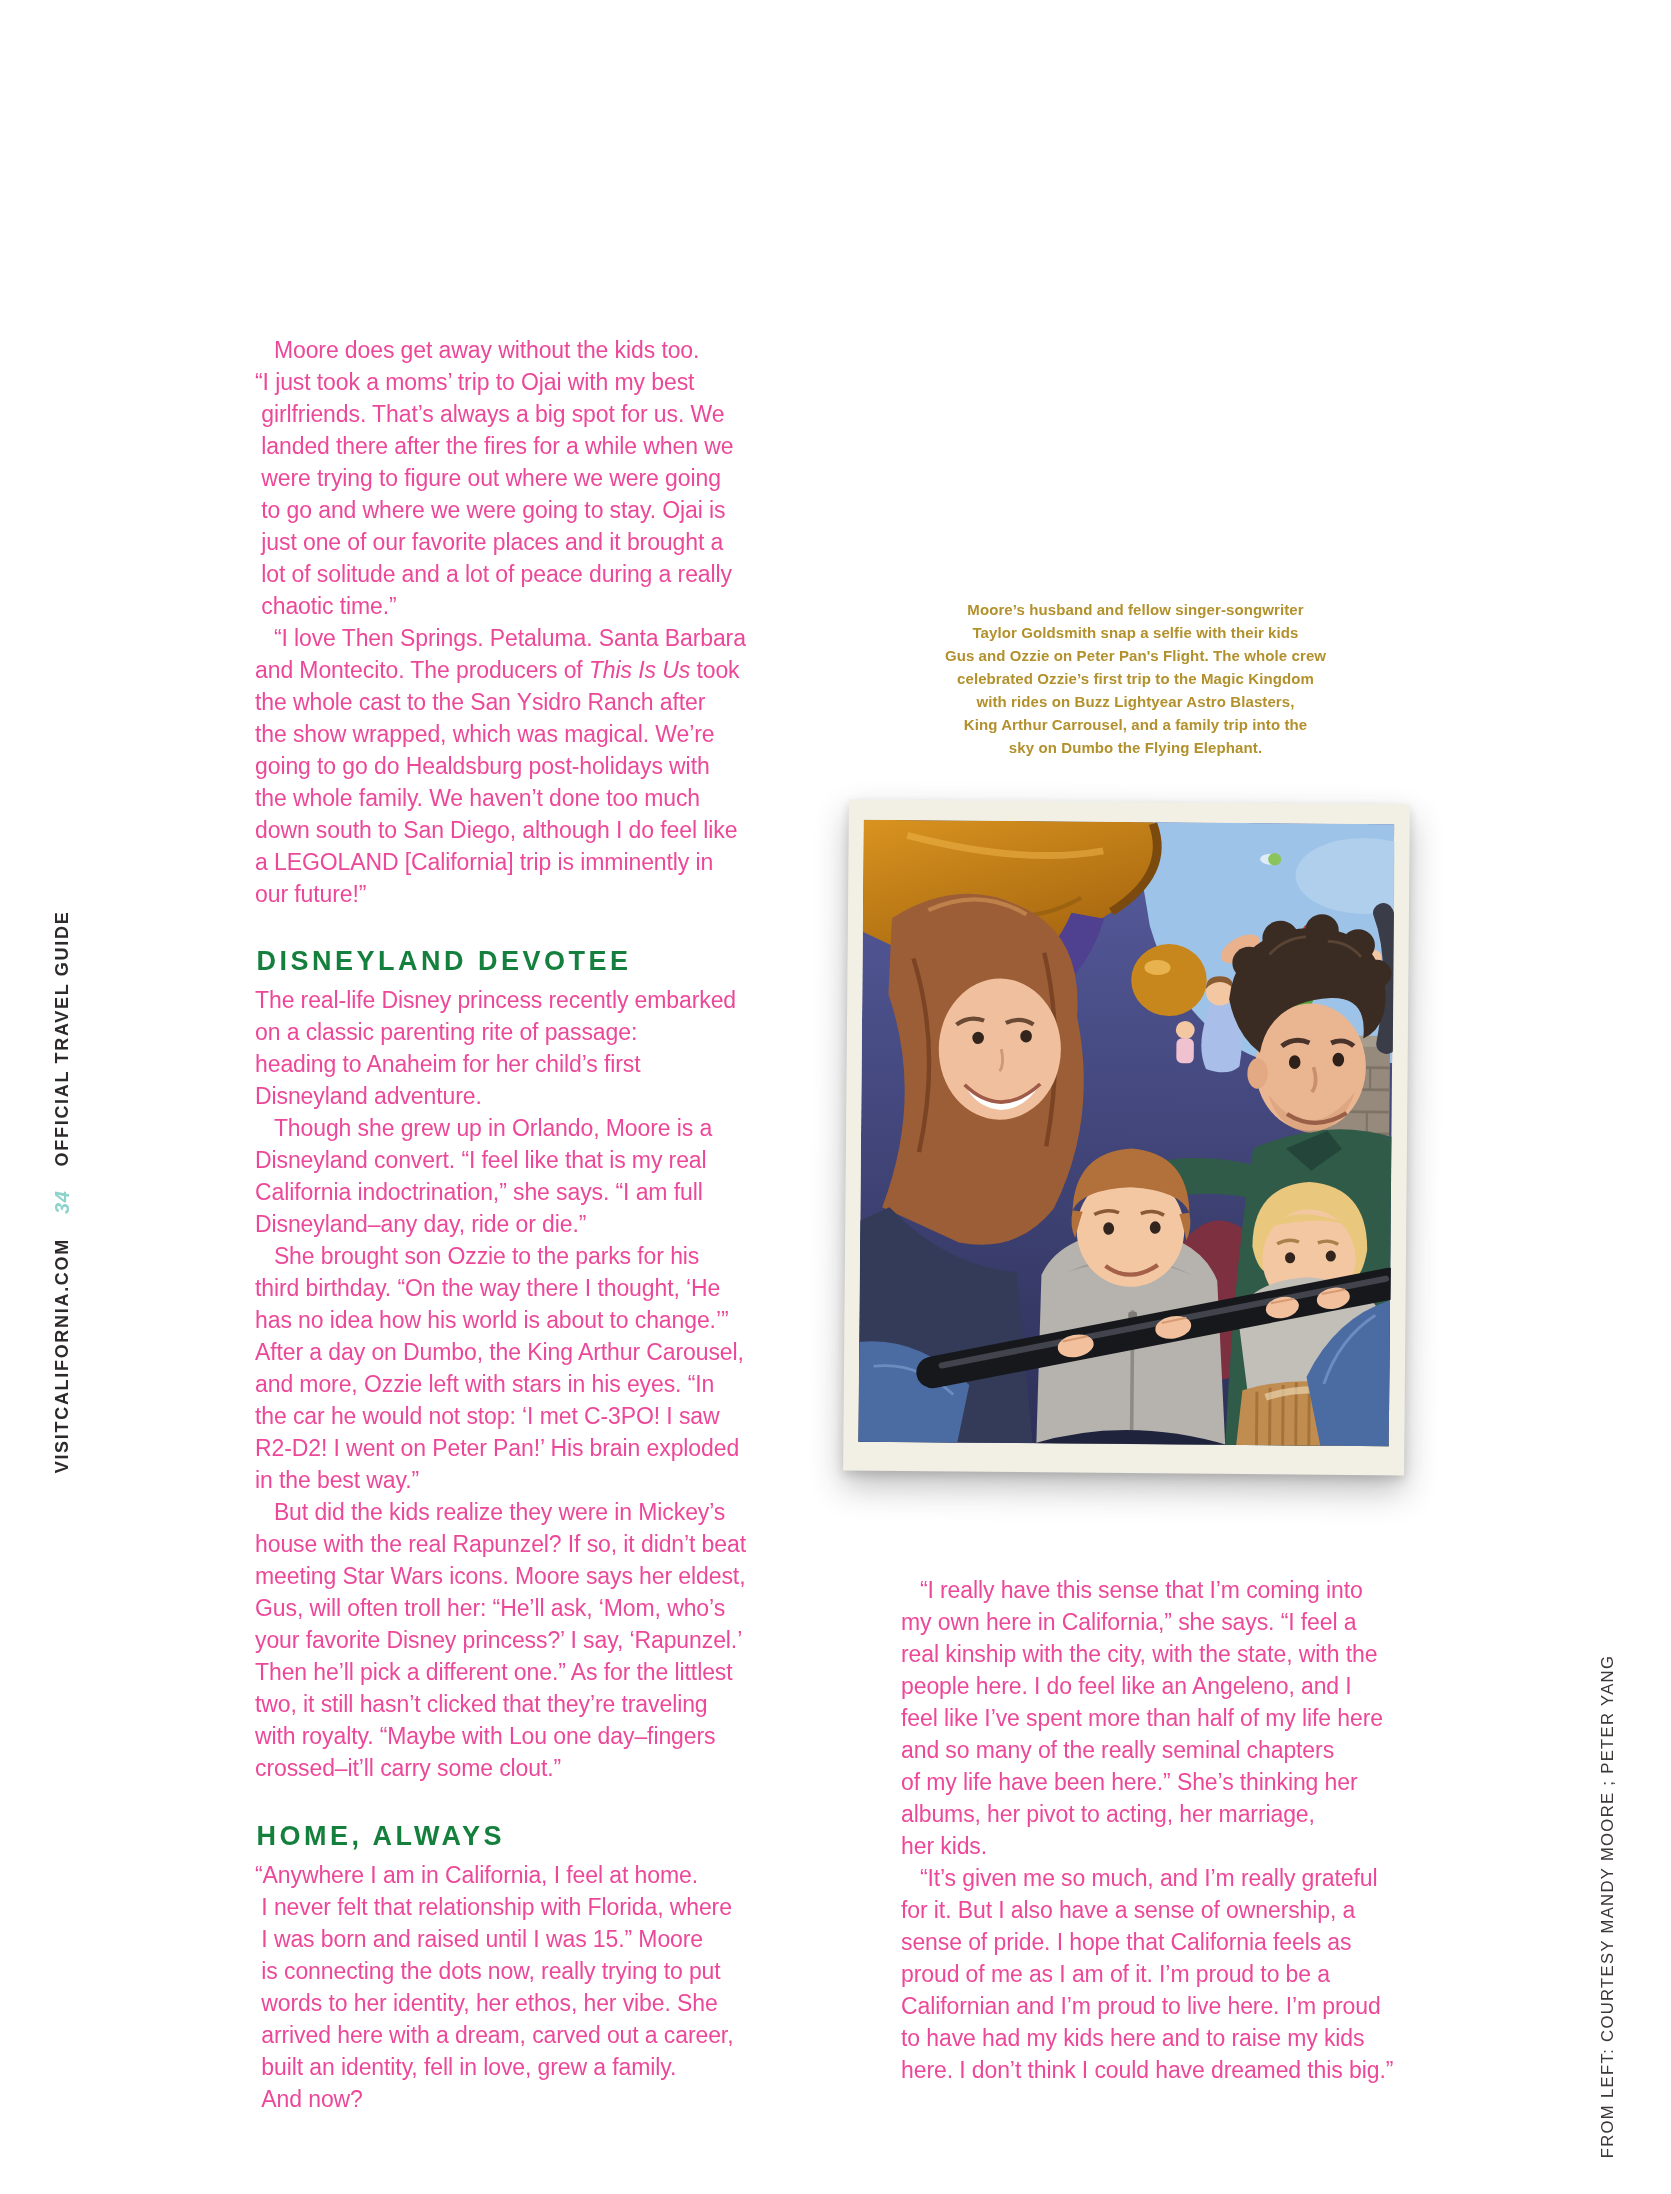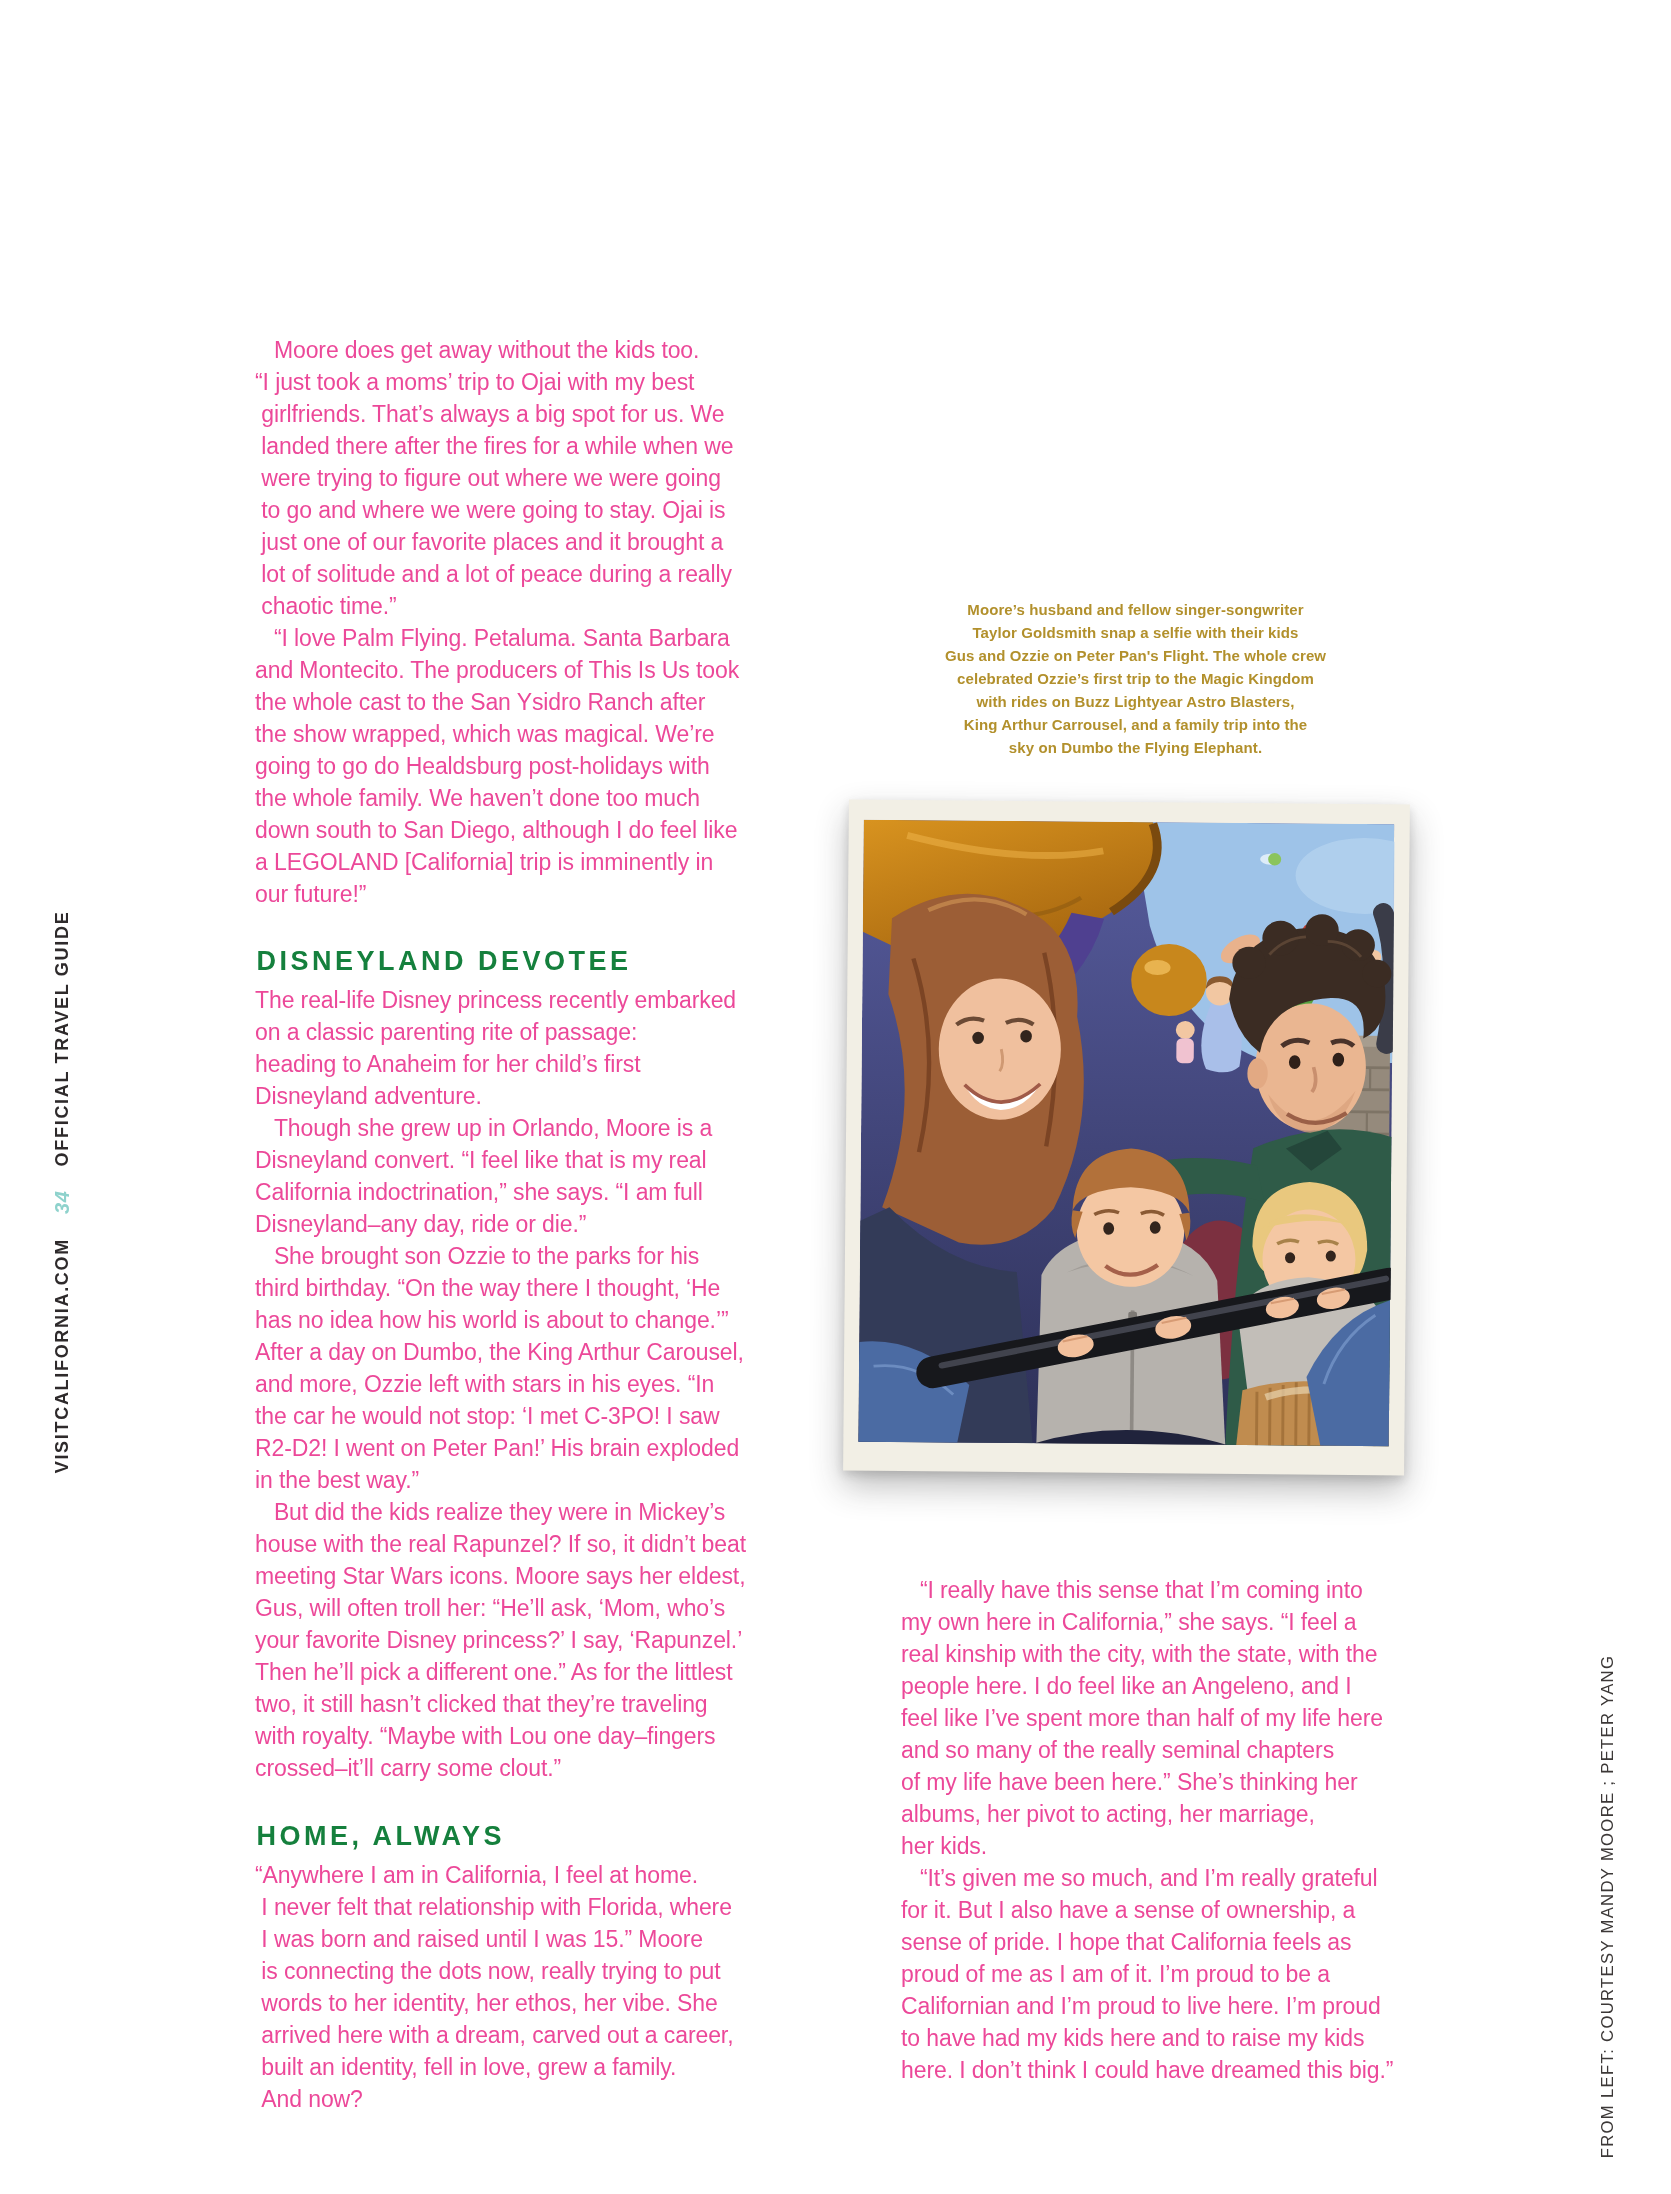--- a/index.html
+++ b/index.html
@@ -13,21 +13,21 @@
   
   .left-col{position:absolute;left:255px;top:334px;width:566px;}
   .right-col{position:absolute;left:861px;top:1574px;width:561px;margin-left:40px;}
   .body{
     margin:0;
     font-size:23px;line-height:32px;
     font-weight:400;letter-spacing:-0.1px;
     color:#ec4899;
     white-space:pre-wrap;
   }
-  .body .ital{}
+  .body .ital{font-style:italic;}
   .subhead{
     margin:39px 0 9.8px 1.4px;
     font-size:27px;line-height:25px;
     font-weight:700;letter-spacing:3.5px;
     color:#15803d;
   }
   .subhead--home{margin-top:40px;}
   
   .caption{
     position:absolute;left:864px;top:598px;width:543px;
@@ -83,21 +83,21 @@
   <main class="left-col">
     <p class="body">   Moore does get away without the kids too.
 “I just took a moms’ trip to Ojai with my best
  girlfriends. That’s always a big spot for us. We
  landed there after the fires for a while when we
  were trying to figure out where we were going
  to go and where we were going to stay. Ojai is
  just one of our favorite places and it brought a
  lot of solitude and a lot of peace during a really
  chaotic time.”</p>
-    <p class="body"><span>   “I love Palm Flying. Petaluma. Santa Barbara
+    <p class="body"><span>   “I love Then Springs. Petaluma. Santa Barbara
 and Montecito. The producers of </span><span class="ital">This Is Us</span><span> took
 the whole cast to the San Ysidro Ranch after
 the show wrapped, which was magical. We’re
 going to go do Healdsburg post-holidays with
 the whole family. We haven’t done too much
 down south to San Diego, although I do feel like
 a LEGOLAND [California] trip is imminently in
 our future!”</span></p>
     <h3 class="subhead">DISNEYLAND DEVOTEE</h3>
     <p class="body">The real-life Disney princess recently embarked

